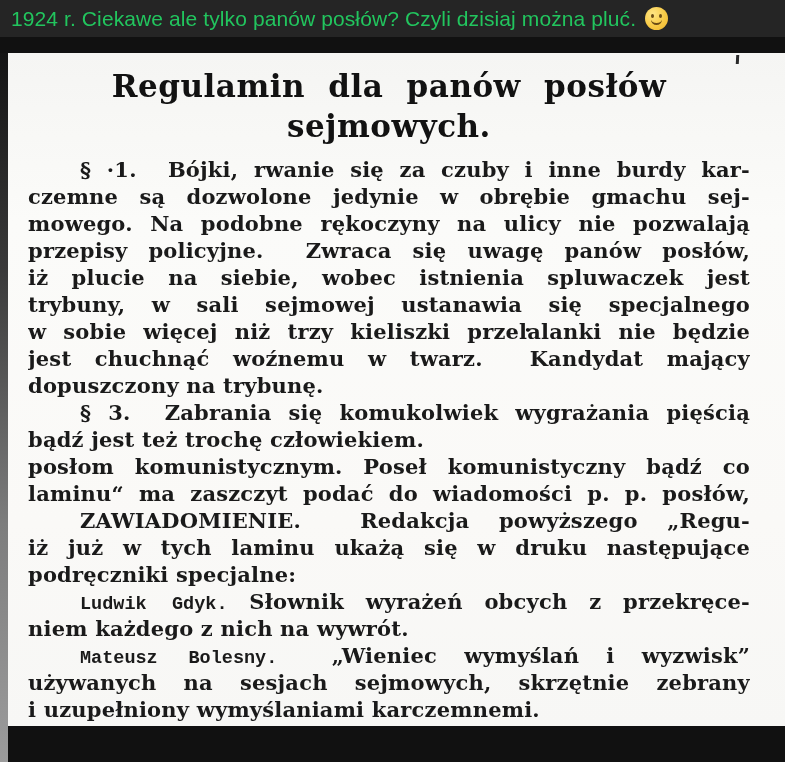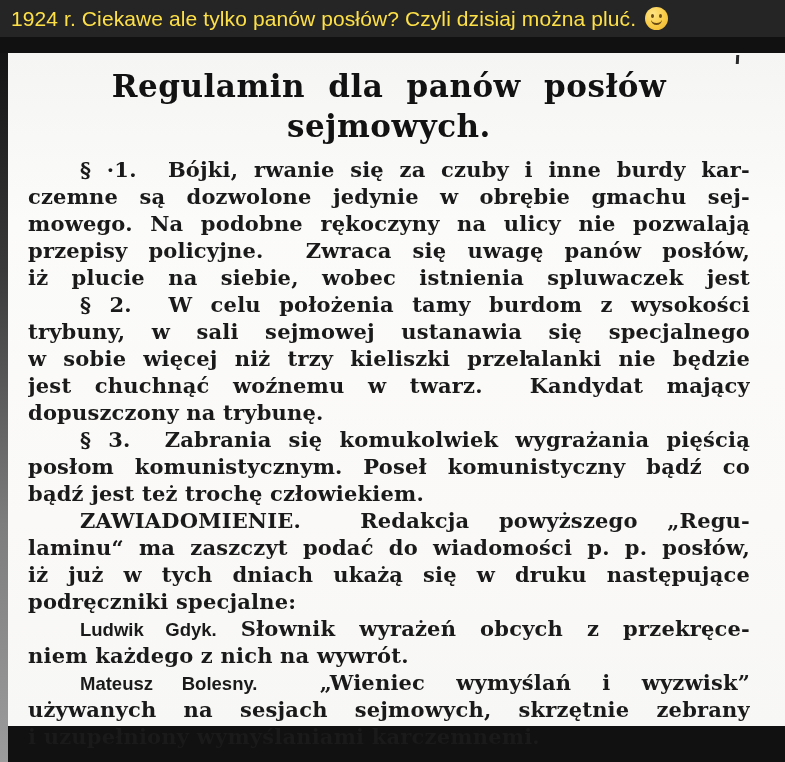--- a/index.html
+++ b/index.html
@@ -9,21 +9,21 @@
     font-family:"Liberation Sans",sans-serif;
   }
   
   .header-bar{
     position:absolute;top:0;left:0;width:785px;height:37px;
     background:#252525;
     display:flex;align-items:center;
     padding-left:11px;box-sizing:border-box;gap:9px;
   }
   .header-caption{
-    color:#fde047;font-size:21px;letter-spacing:0.1px;
+    color:#22c55e;font-size:21px;letter-spacing:0.1px;
     font-family:"Liberation Sans",sans-serif;white-space:nowrap;
   }
   .smiley{
     width:23px;height:23px;border-radius:50%;position:relative;flex:0 0 auto;
     background:radial-gradient(circle at 35% 30%, #ffe584, #f8ca45 55%, #edb52e);
   }
   .smiley .eye{
     position:absolute;top:7px;width:3px;height:4px;border-radius:50%;background:#6b4c16;
   }
   .smiley .eye.l{left:6px}
@@ -59,21 +59,21 @@
     font-family:"DejaVu Serif","Liberation Serif",serif;
     font-weight:bold;font-size:21px;color:#1a1a1a;letter-spacing:0.2px;
   }
   .line{
     height:27px;line-height:27px;overflow:hidden;
     text-align:justify;text-align-last:justify;
   }
   .line.first{text-indent:52px;}
   .line.last{text-align-last:left;}
   .lead{
-    font-family:Liberation Sans, sans-serif;
+    font-family:Liberation Mono, monospace;
     font-weight:bold;font-size:18.5px;letter-spacing:0;
   }
 </style>
 </head>
 <body>
 
 <div class="header-bar">
   <span class="header-caption">1924 r. Ciekawe ale tylko panów posłów? Czyli dzisiaj można pluć.</span>
   <span class="smiley">
     <span class="eye l"></span>
@@ -85,31 +85,30 @@
 <div class="paper">
   <div class="edge-strip"></div>
   <div class="corner-tick"></div>
   <div class="doc-title">Regulamin dla panów posłów sejmowych.</div>
   <div class="text-block">
       <div class="line first">§ ·1.&nbsp; Bójki, rwanie się za czuby i inne burdy kar-</div>
       <div class="line">czemne są dozwolone jedynie w obrębie gmachu sej-</div>
       <div class="line">mowego. Na podobne rękoczyny na ulicy nie pozwalają</div>
       <div class="line">przepisy policyjne.&nbsp; Zwraca się uwagę panów posłów,</div>
       <div class="line">iż plucie na siebie, wobec istnienia spluwaczek jest</div>
-      <div class="line first">§ 2.&nbsp; W celu położenia tamy burdom z wysokości</div>
       <div class="line">trybuny, w sali sejmowej ustanawia się specjalnego</div>
       <div class="line">w sobie więcej niż trzy kieliszki przeŀalanki nie będzie</div>
       <div class="line">jest chuchnąć woźnemu w twarz.&nbsp; Kandydat mający</div>
       <div class="line last">dopuszczony na trybunę.</div>
       <div class="line first">§ 3.&nbsp; Zabrania się komukolwiek wygrażania pięścią</div>
+      <div class="line last">bądź jest też trochę człowiekiem.</div>
       <div class="line">posłom komunistycznym. Poseł komunistyczny bądź co</div>
-      <div class="line last">bądź jest też trochę człowiekiem.</div>
+      <div class="line">laminu“ ma zaszczyt podać do wiadomości p. p. posłów,</div>
       <div class="line first">ZAWIADOMIENIE.&nbsp; Redakcja powyższego „Regu-</div>
-      <div class="line">laminu“ ma zaszczyt podać do wiadomości p. p. posłów,</div>
-      <div class="line">iż już w tych dniach ukażą się w druku następujące</div>
+      <div class="line">iż już w tych laminu ukażą się w druku następujące</div>
       <div class="line last">podręczniki specjalne:</div>
       <div class="line first"><span class="lead">Ludwik Gdyk.</span> Słownik wyrażeń obcych z przekręce-</div>
       <div class="line last">niem każdego z nich na wywrót.</div>
       <div class="line first"><span class="lead">Mateusz Bolesny.</span>&nbsp; „Wieniec wymyślań i wyzwisk”</div>
       <div class="line">używanych na sesjach sejmowych, skrzętnie zebrany</div>
       <div class="line last">i uzupełniony wymyślaniami karczemnemi.</div>
     </div>
 
 </div>
 

